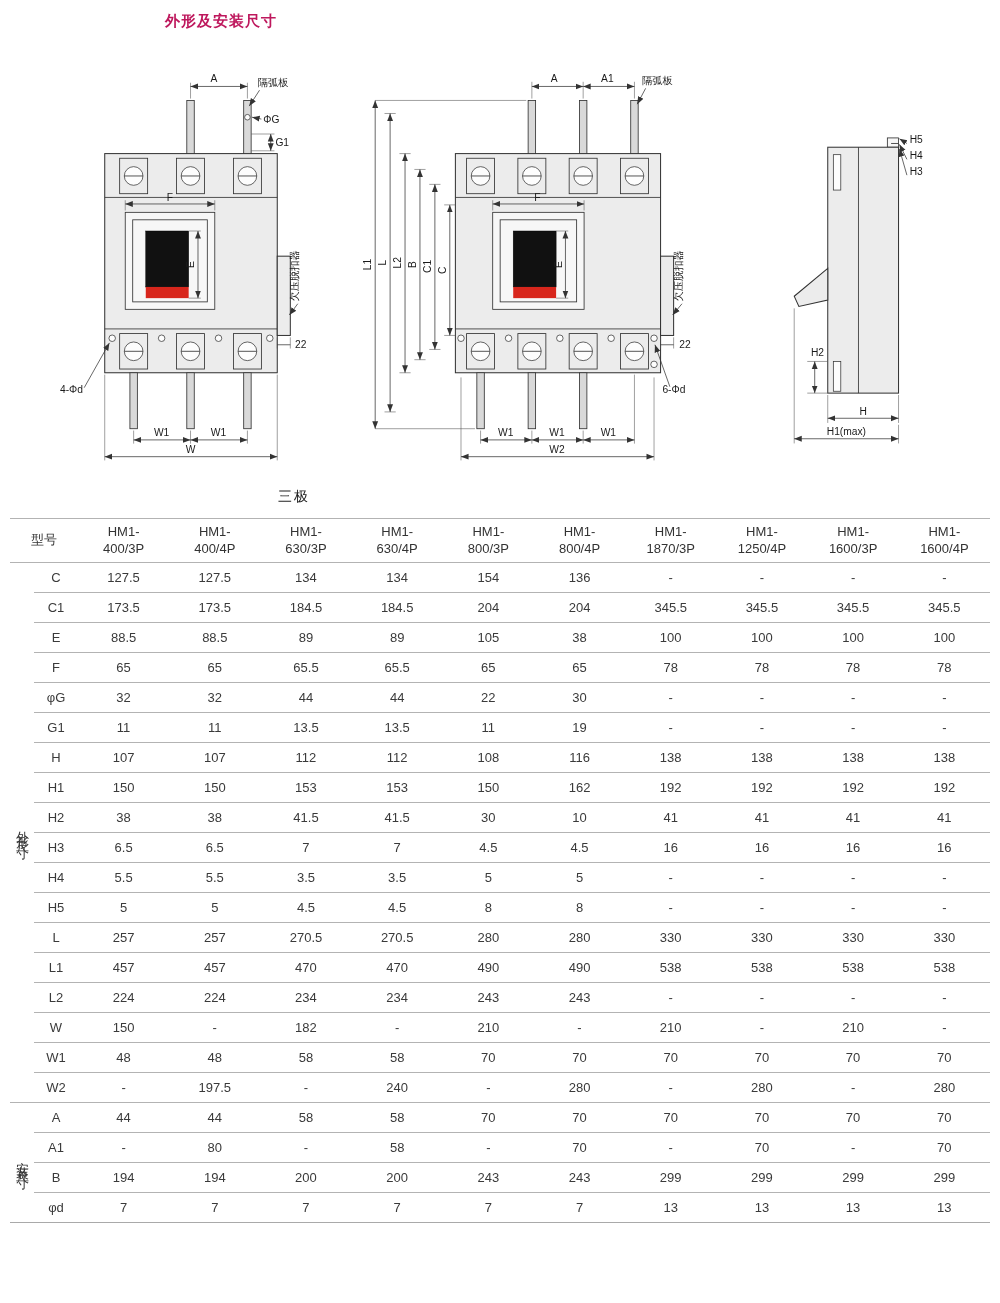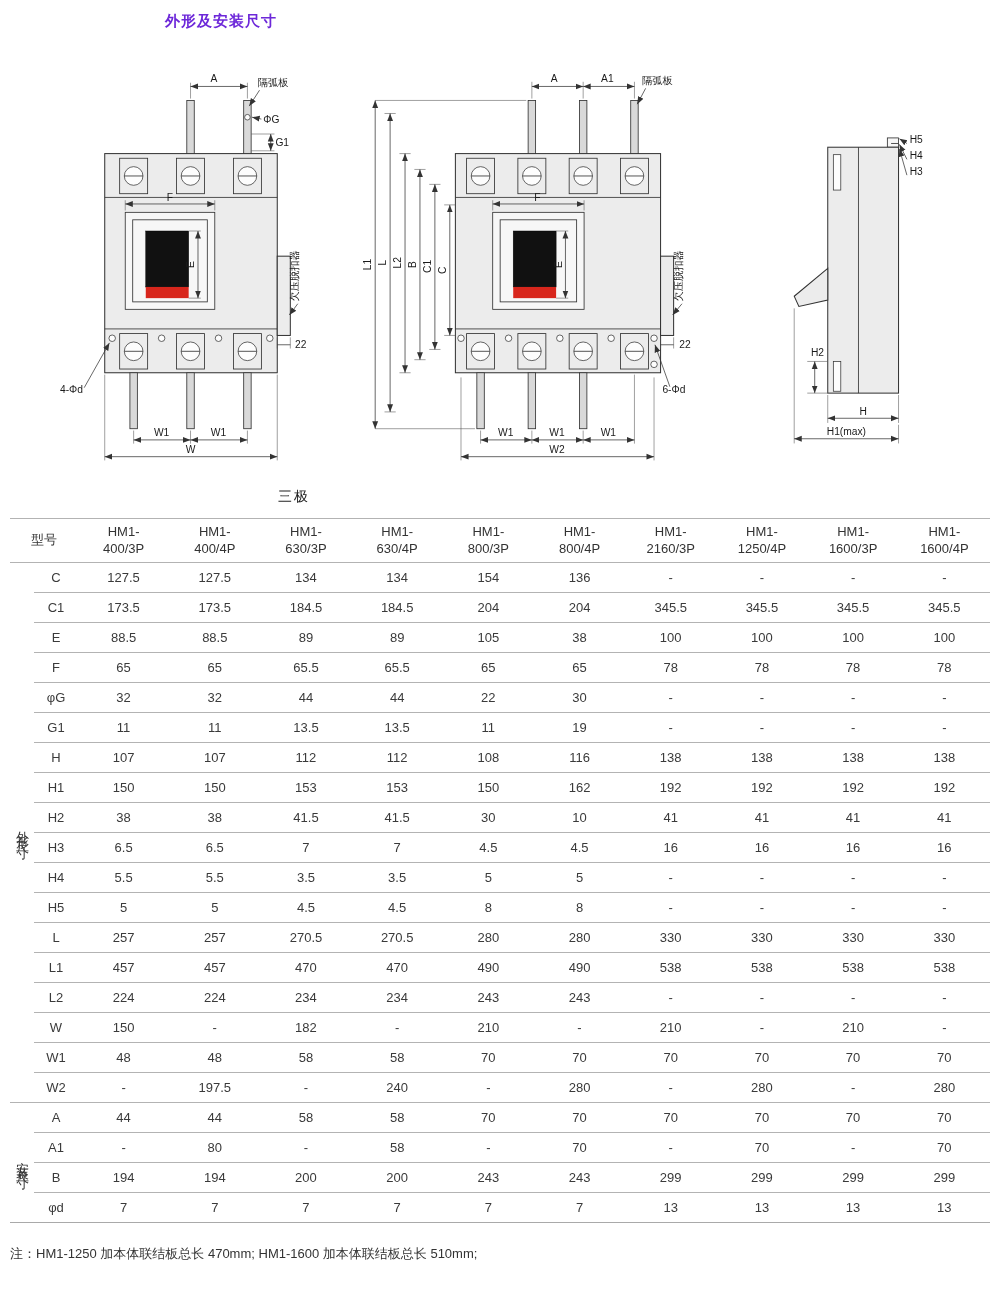--- a/index.html
+++ b/index.html
@@ -3,21 +3,21 @@
 <meta charset="utf-8">
 <style>
   * { margin:0; padding:0; box-sizing:border-box; }
   html,body { background:#fff; }
   body {
     width:1000px; height:1303px;
     font-family:"Liberation Sans","DejaVu Sans",sans-serif;
     color:#333;
   }
   .page { width:1000px; height:1303px; padding:10px 10px 0; overflow:hidden; }
-  .title { font-size:15px; font-weight:bold; color:#6d28d9; margin:2px 0 2px 155px; letter-spacing:1px; }
+  .title { font-size:15px; font-weight:bold; color:#be185d; margin:2px 0 2px 155px; letter-spacing:1px; }
 
   .drawings { display:flex; align-items:flex-start; margin:34px 0 0 48px; }
   .drawing { display:block; }
   .drawing.mid { margin-left:52px; }
   .drawing.side { margin-left:72px; }
   .drawing figcaption { text-align:right; font-size:14px; color:#222; margin-top:8px; letter-spacing:2px; }
   svg { display:block; }
   svg text { font-family:"Liberation Sans","DejaVu Sans",sans-serif; }
   .st  { stroke:#333; stroke-width:1.1; fill:#ececec; }
   .st2 { stroke:#333; stroke-width:0.9; fill:none; }
@@ -365,21 +365,21 @@
           <th>
             <div>HM1-</div>
             <div>800/3P</div>
           </th>
           <th>
             <div>HM1-</div>
             <div>800/4P</div>
           </th>
           <th>
             <div>HM1-</div>
-            <div>2160/3P</div>
+            <div>1870/3P</div>
           </th>
           <th>
             <div>HM1-</div>
             <div>1250/4P</div>
           </th>
           <th>
             <div>HM1-</div>
             <div>1600/3P</div>
           </th>
           <th>
@@ -673,14 +673,13 @@
           <td>7</td>
           <td>7</td>
           <td>13</td>
           <td>13</td>
           <td>13</td>
           <td>13</td>
         </tr>
       </tbody>
   </table>
 
-  <p class="note">注：HM1-1250 加本体联结板总长 470mm;  HM1-1600 加本体联结板总长 510mm;</p>
 </div>
 
 </body></html>

